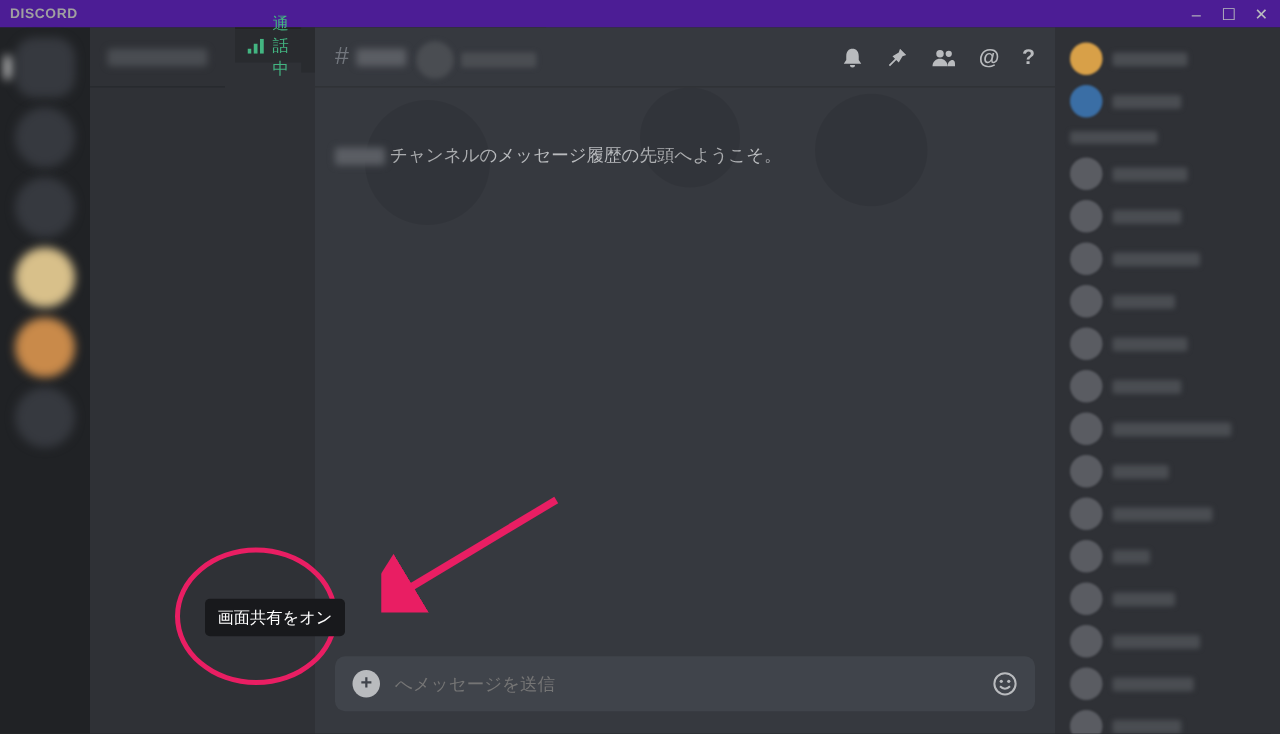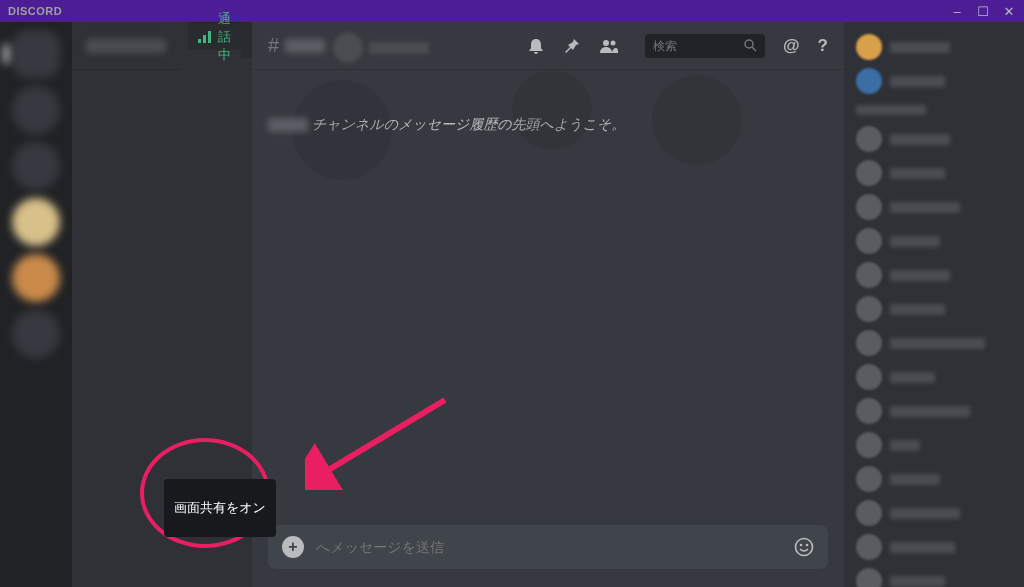--- a/index.html
+++ b/index.html
@@ -115,21 +115,21 @@
 .channel-header .chname{height:14px;width:40px;background:#5b5e64;border-radius:2px;filter:blur(3px);}
 .channel-header .spacer{flex:1;}
 .hdr-icons{display:flex;align-items:center;gap:18px;color:#b9bbbe;}
 .hdr-icons .ic{cursor:pointer;font-size:17px;}
 .search-box{
   background:#202225;border-radius:4px;width:120px;height:24px;display:flex;align-items:center;padding:0 8px;margin-left:8px;
 }
 .search-box input{background:transparent;border:none;outline:none;color:#dcddde;font-size:12px;width:80px;}
 .search-box .sico{color:#72767d;font-size:12px;margin-left:auto;}
 .messages{
-  flex:1;padding:16px;overflow:hidden;position:relative;font-style:italic;
+  flex:1;padding:16px;overflow:hidden;position:relative;
 }
 .welcome{
   color:#b9bbbe;font-size:14px;margin-top:30px;display:flex;align-items:center;gap:4px;
 }
 .welcome .chblur{display:inline-block;width:40px;height:14px;background:#5b5e64;border-radius:2px;filter:blur(3px);}
 .wumpus-bg{
   position:absolute;top:0;left:0;right:0;height:120px;opacity:0.08;
 }
 .wump{position:absolute;width:100px;height:100px;border-radius:50%;background:#000;}
 .composer{
@@ -144,21 +144,21 @@
 .member-row{display:flex;align-items:center;gap:8px;height:34px;padding:0 4px;}
 .member-row.hdr{height:24px;}
 .member-row .mava{width:26px;height:26px;border-radius:50%;background:#5a5c62;filter:blur(1px);flex-shrink:0;}
 .member-row .mname{height:11px;background:#4a4d52;border-radius:2px;filter:blur(2px);}
 .member-row.hdr .cat{height:10px;width:70px;background:#4a4d52;border-radius:2px;filter:blur(2px);}
 
 
 .tooltip{
   position:absolute;
   left:164px; top:479px;
-  background:#18191c;color:#fff;font-size:13px;padding:20px 10px;border-radius:4px;
+  background:#18191c;color:#fff;font-size:13px;padding:6px 10px;border-radius:4px;
   z-index:50;
 }
 
 .annot-circle{
   position:absolute;left:140px;top:438px;width:130px;height:110px;border:4px solid #e91e63;border-radius:50%;z-index:40;pointer-events:none;
 }
 .annot-arrow{
   position:absolute;left:305px;top:390px;z-index:40;pointer-events:none;
 }
 svg{display:block;}
@@ -252,29 +252,20 @@
             </svg>
         </span>
         <span class="ic">
           <svg width="20" height="18" viewBox="0 0 20 18">
               <circle cx="7" cy="6" r="3" fill="#b9bbbe"></circle>
               <circle cx="14" cy="6" r="2.5" fill="#b9bbbe"></circle>
               <path d="M1 16 C1 12 4 10 7 10 C10 10 13 12 13 16 Z" fill="#b9bbbe"></path>
               <path d="M13 16 C13 13 15 11 17 11 C18 11 19 12 19 14 L19 16 Z" fill="#b9bbbe"></path>
             </svg>
         </span>
-        <div class="search-box">
-          <input placeholder="検索" style="">
-          <span class="sico">
-            <svg width="13" height="13" viewBox="0 0 13 13">
-                <circle cx="5" cy="5" r="4" fill="none" stroke="#72767d" stroke-width="1.5"></circle>
-                <line x1="8" y1="8" x2="12" y2="12" stroke="#72767d" stroke-width="1.5"></line>
-              </svg>
-          </span>
-        </div>
         <span class="ic" style="font-weight:bold;">@</span>
         <span class="ic" style="font-weight:bold;">?</span>
       </div>
     </div>
 
     <div class="messages">
       <div class="wumpus-bg">
         <div class="wump" style="left:40px;top:10px;"></div>
         <div class="wump" style="left:260px;top:0;width:80px;height:80px;"></div>
         <div class="wump" style="left:400px;top:5px;width:90px;height:90px;"></div>

